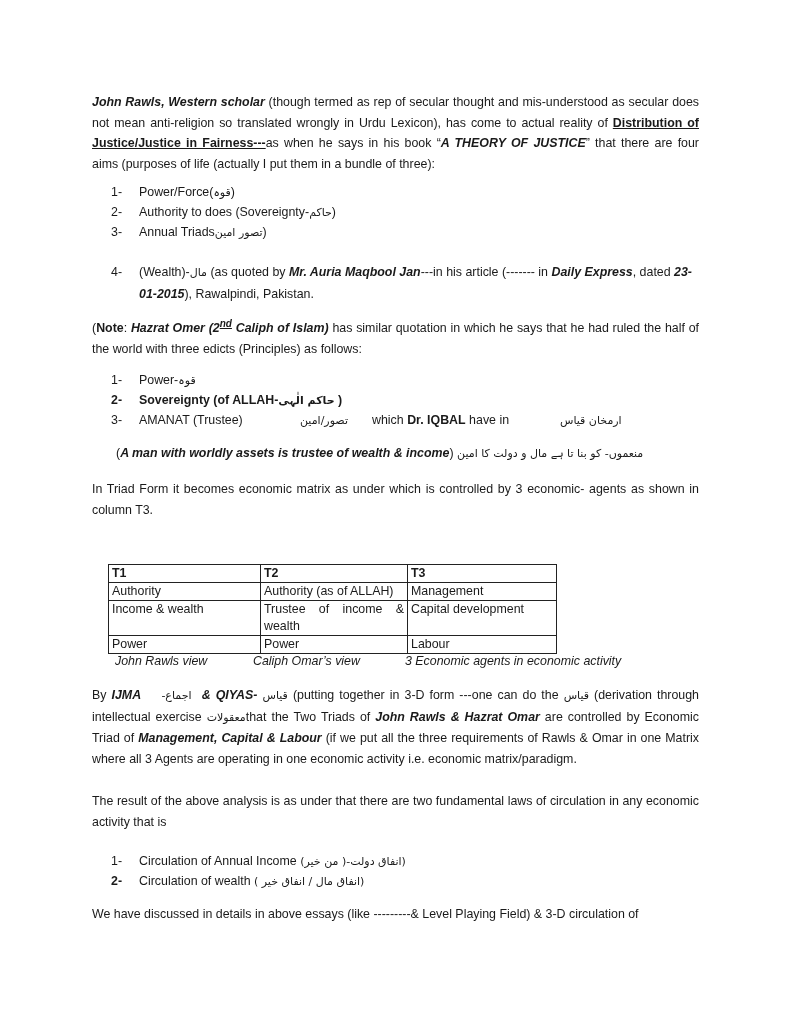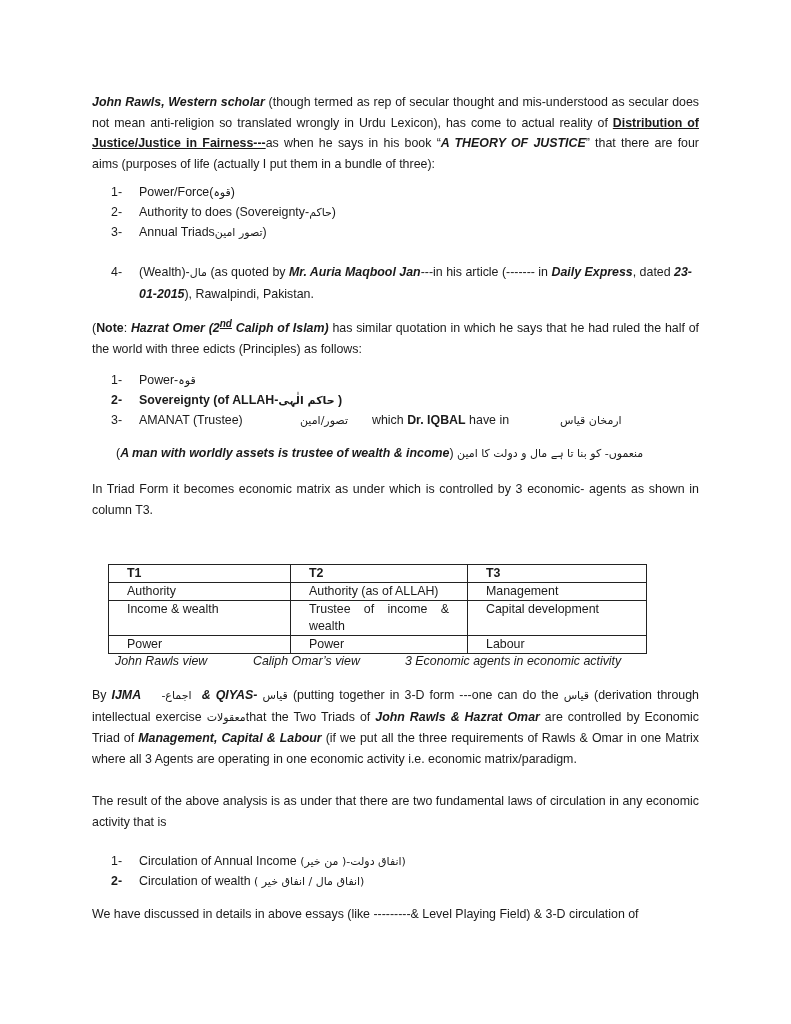--- a/index.html
+++ b/index.html
@@ -22,21 +22,21 @@
   .ur { font-family: "DejaVu Sans", sans-serif; font-size: 11px; direction: rtl; unicode-bidi: isolate; }
   b, .b { font-weight: bold; }
   .bi { font-weight: bold; font-style: italic; }
   .u { text-decoration: underline; }
   sup { font-size: 10px; line-height: 0; text-decoration: underline; }
   table.matrix {
     position: absolute; left: 108px; top: 564px;
     border-collapse: collapse; font-size: 12.4px;
   }
   table.matrix td {
-    border: 1.3px solid #222; padding: 0 18px; vertical-align: top;
+    border: 1.3px solid #222; padding: 0 3px; vertical-align: top;
     line-height: 17px;
   }
   table.matrix td.c1 { width: 145px; }
   table.matrix td.c2 { width: 140px; text-align: justify; }
   table.matrix td.c3 { width: 142px; }
   table.matrix tr.hdr td { font-weight: bold; }
   table.matrix tr.tall td { height: 34px; }
   .caption { position: absolute; top: 654px; font-style: italic; white-space: nowrap; }
 </style>
 </head>

